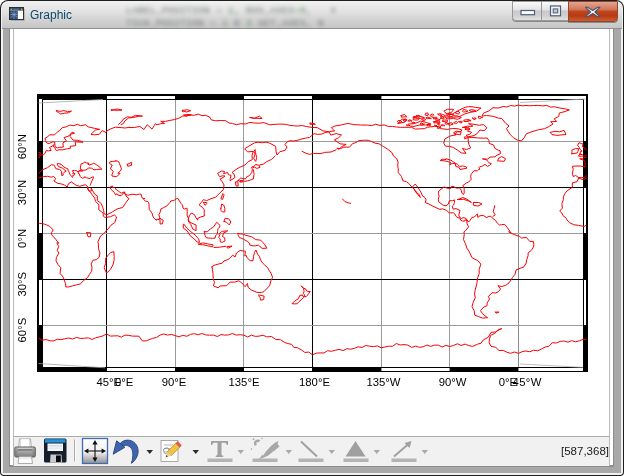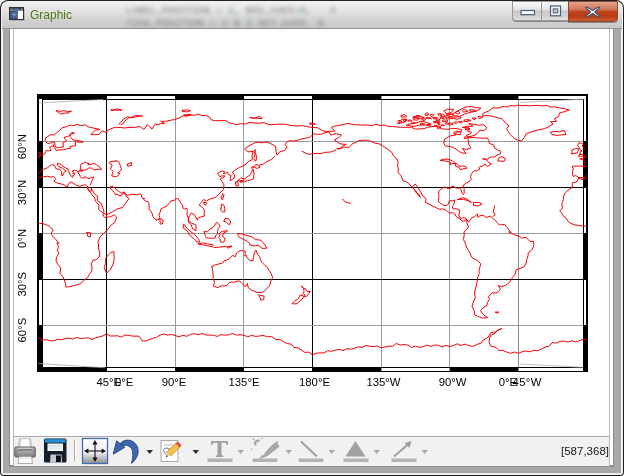--- a/index.html
+++ b/index.html
@@ -28,21 +28,21 @@
   <svg class="abs" style="left:9px;top:7px" width="17" height="15" viewBox="0 0 17 15">
     <rect x="1.8" y="1.8" width="14" height="12.2" fill="#9a9694" opacity="0.6"></rect>
     <rect x="0.5" y="0.5" width="14" height="12" fill="#ffffff" stroke="#2e2e2e"></rect>
     <rect x="1" y="1" width="13" height="2.6" fill="#3f4346"></rect>
     <rect x="3.6" y="1.5" width="6.6" height="1.6" fill="#3d6db5"></rect>
     <circle cx="2.2" cy="2.2" r="0.75" fill="#d9c36a"></circle>
       <circle cx="12.7" cy="2.2" r="0.75" fill="#d9c36a"></circle>
     <rect x="1" y="3.8" width="7.8" height="8.4" fill="#2c4a76"></rect>
     <path d="M1.8 10.8 L8 4.6 M2.2 5 L8.2 10.4 M5 4.2 L5 12 M1.5 7.5 L8.5 7.5" stroke="#8aa6cc" stroke-width="0.7"></path>
   </svg>
-  <div class="abs" style="left:30px;top:8px;font-size:12px;color:#4d7c0f;">Graphic</div>
+  <div class="abs" style="left:30px;top:8px;font-size:12px;color:#0c4a6e;">Graphic</div>
 
   <div class="abs" style="left:126px;top:4px;width:264px;height:23px;overflow:hidden;filter:blur(1.9px);opacity:.8;font-family:'Liberation Mono',monospace;font-size:9.5px;color:#53585b;white-space:nowrap;line-height:13px;letter-spacing:0.3px;">
    <div>LABEL_POSITION = <span style="color:#38753e">1,</span> BOX_AXES<span style="color:#38753e">=0</span>, &nbsp;&nbsp;4</div>
    <div>TICK_POSITION = <span style="color:#38753e">1</span> B <span style="color:#38753e">3</span> SET_AXES, N</div>
   </div>
 
   <div class="abs" style="left:512px;top:1px;width:105px;height:19px;">
     <div class="abs" style="left:0;top:0;width:29px;height:18px;border:1px solid #989898;border-right:none;border-radius:0 0 0 4px;background:linear-gradient(180deg,#fbfbfb 0%,#e2e2e2 45%,#c8c8c8 50%,#d2d2d2 80%,#e2e2e2 100%);box-shadow:0 1px 0 #8a8a8a;">
       <svg width="29" height="18" viewBox="0 0 29 18">
           <rect x="8" y="8.5" width="13.5" height="4.2" fill="#fafbfc" stroke="#4f5d7a" stroke-width="1.2"></rect>

